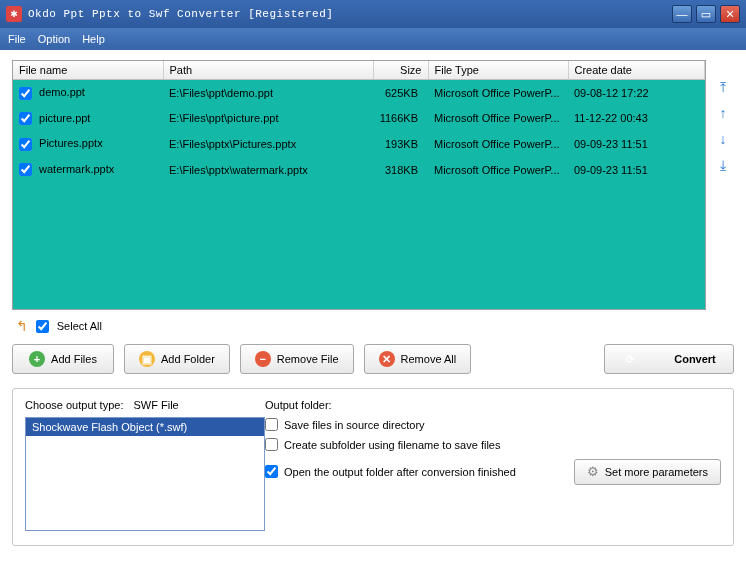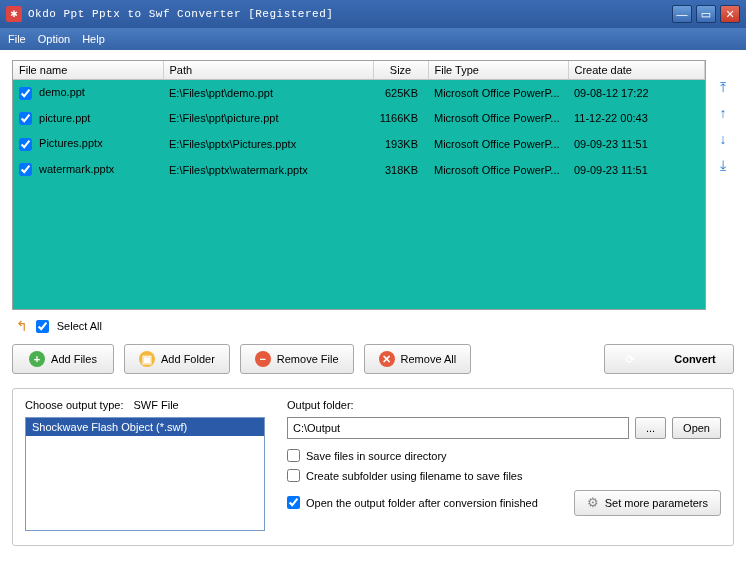--- a/index.html
+++ b/index.html
@@ -34,21 +34,21 @@
 
 .btn-row { display: flex; gap: 10px; align-items: center; }
 .btn { height: 30px; border: 1px solid #a8a8a8; border-radius: 3px; background: linear-gradient(#fefefe, #e8e8e8); display: flex; align-items: center; justify-content: center; gap: 6px; padding: 0 14px; cursor: pointer; font-size: 11px; min-width: 102px; }
 .btn .ic { width: 16px; height: 16px; border-radius: 8px; display: flex; align-items: center; justify-content: center; color: #fff; font-weight: bold; font-size: 11px; }
 .ic-add { background: #4caf50; }
 .ic-folder { background: #f5b83d; border-radius: 2px; }
 .ic-remove { background: #e55a3c; }
 .btn.convert { min-width: 130px; font-weight: bold; gap: 36px; }
 .ic-convert { color: #e55a3c; background: transparent; font-size: 14px; }
 
-.bottom-panel { border: 1px solid #c8c8c8; border-radius: 3px; margin-top: 14px; padding: 10px 12px 14px; display: flex; gap: 22px; }
+.bottom-panel { border: 1px solid #c8c8c8; border-radius: 3px; margin-top: 14px; padding: 10px 12px 14px; display: flex; }
 .output-type { width: 240px; }
 .output-type .lbl { margin-bottom: 6px; display: flex; gap: 10px; }
 .typelist { border: 1px solid #7a9ac8; height: 114px; background: #fff; }
 .typelist .item { background: #2a5aa8; color: #fff; padding: 3px 6px; font-size: 11px; }
 
 .output-right { flex: 1; }
 .output-right .lbl { margin-bottom: 6px; }
 .folder-row { display: flex; gap: 6px; align-items: center; margin-bottom: 10px; }
 .folder-row input[type=text] { flex: 1; height: 22px; border: 1px solid #888; padding: 0 5px; font-size: 11px; }
 .small-btn { height: 22px; border: 1px solid #999; border-radius: 2px; background: linear-gradient(#fdfdfd, #e6e6e6); padding: 0 10px; cursor: pointer; font-size: 11px; }
@@ -79,21 +79,21 @@
 
 <div class="content">
 
   <div class="filelist-wrap">
     <div class="filelist">
       <table>
         <thead>
           <tr>
             <th style="width:150px">File name</th>
             <th style="width:210px">Path</th>
-            <th style="width:55px;text-align:center">Size</th>
+            <th style="width:55px;text-align:right">Size</th>
             <th style="width:140px">File Type</th>
             <th>Create date</th>
           </tr>
         </thead>
         <tbody id="file-rows">
             <tr>
               <td><input type="checkbox" checked="" style=""> demo.ppt</td>
               <td>E:\Files\ppt\demo.ppt</td>
               <td class="size">625KB</td>
               <td>Microsoft Office PowerP...</td>
@@ -167,25 +167,20 @@
         <span>Choose output type:</span>
         <span>SWF File</span>
       </div>
       <div class="typelist">
         <div class="item">Shockwave Flash Object (*.swf)</div>
       </div>
     </div>
 
     <div class="output-right">
       <div class="lbl">Output folder:</div>
-      <div class="folder-row">
-        <input type="text" value="C:\Output" style="">
-        <button class="small-btn">...</button>
-        <button class="small-btn">Open</button>
-      </div>
 
       <div class="chk-row">
         <input type="checkbox" style="">
         <span>Save files in source directory</span>
       </div>
       <div class="chk-row">
         <input type="checkbox" style="">
         <span>Create subfolder using filename to save files</span>
       </div>
       <div style="display:flex;align-items:center;gap:12px;">

